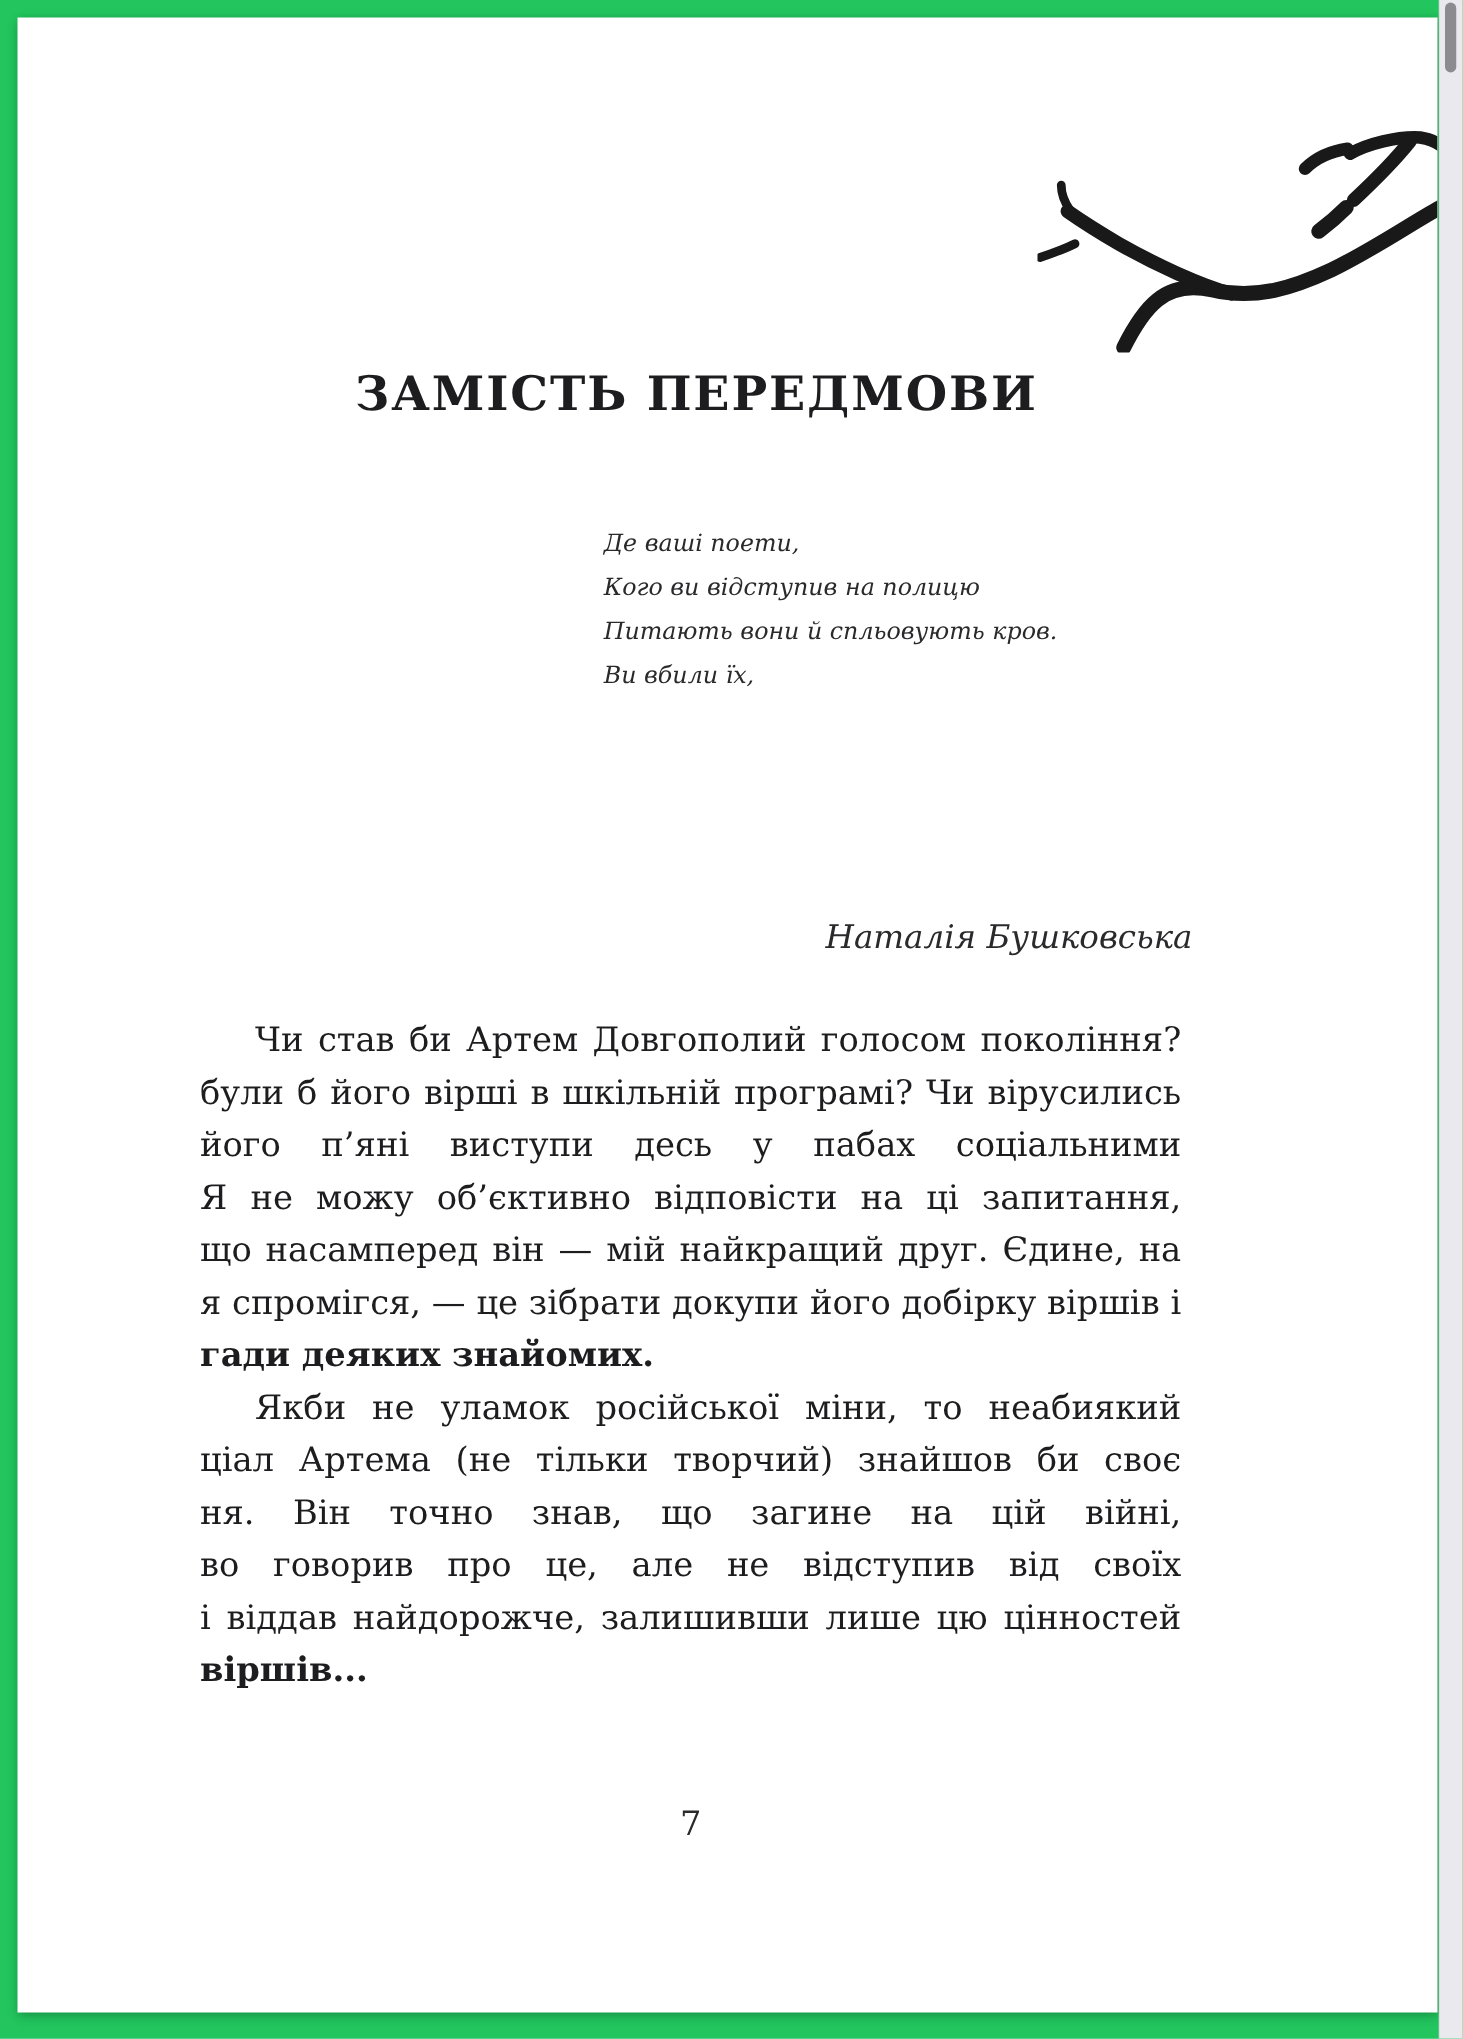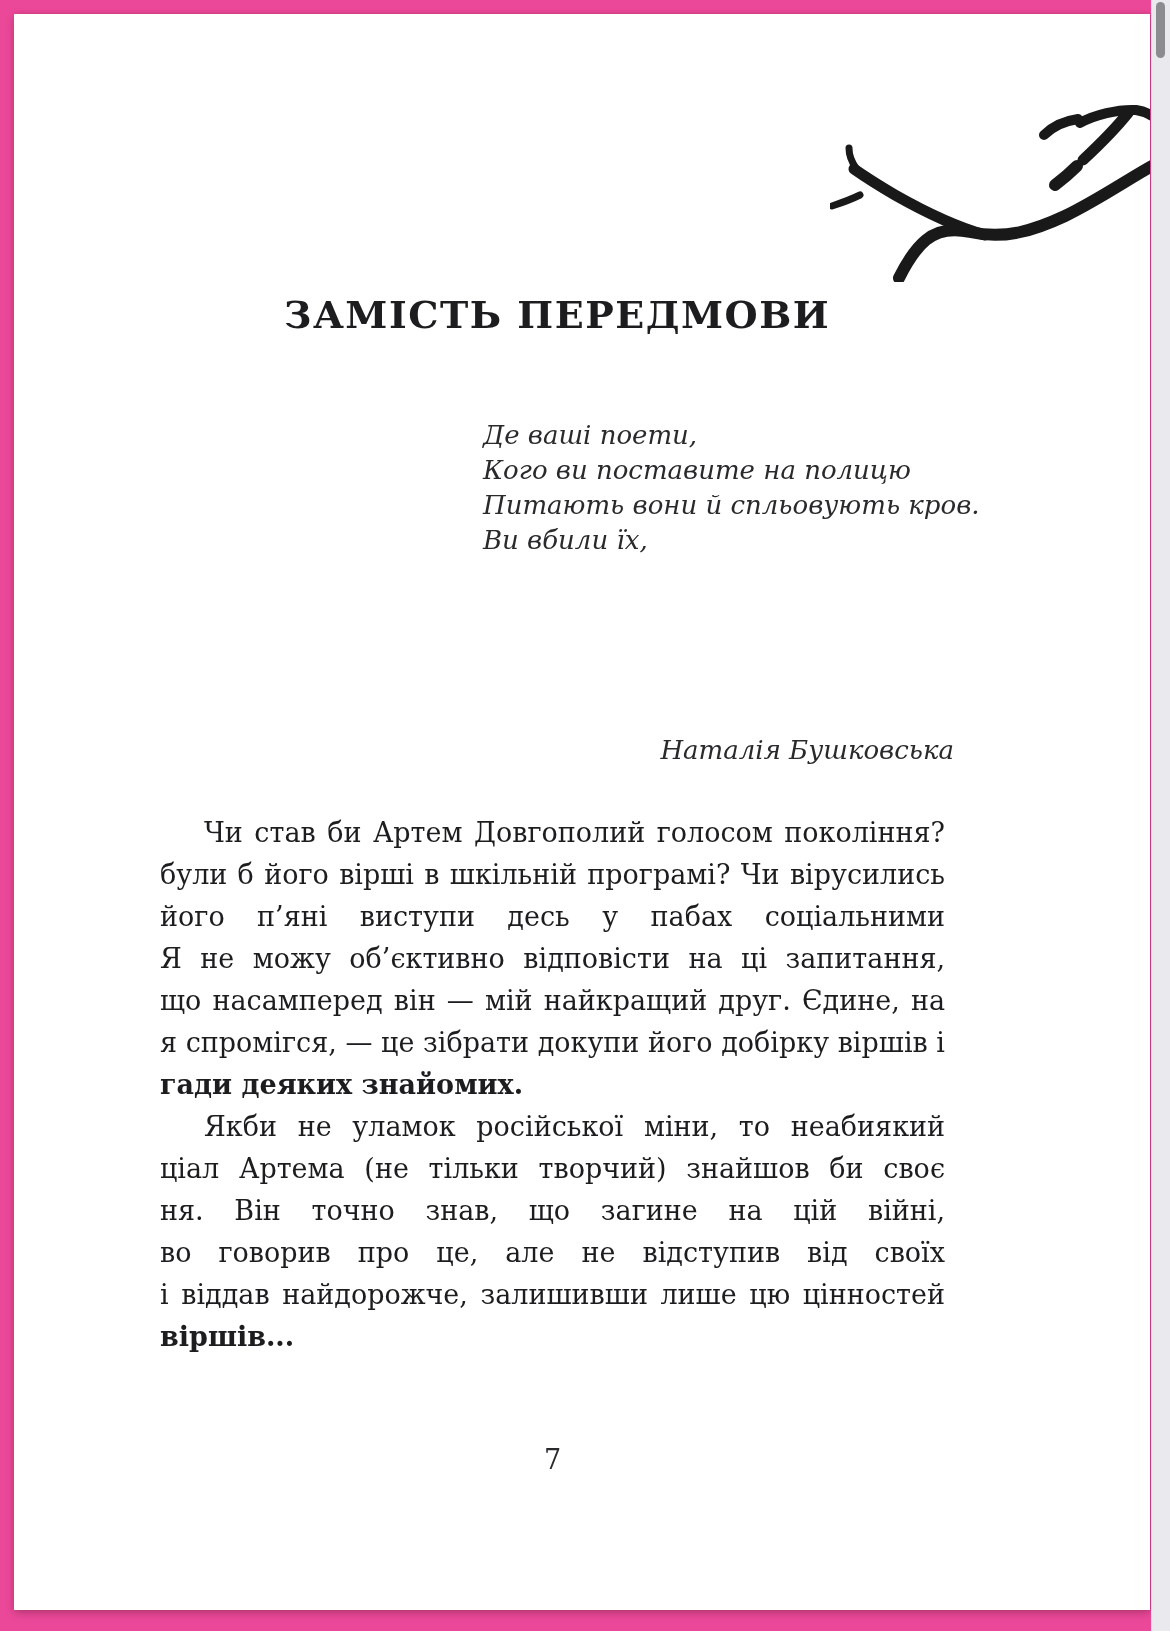--- a/index.html
+++ b/index.html
@@ -2,21 +2,21 @@
 <html><head>
 <meta charset="utf-8">
 <style>
   html, body { margin: 0; padding: 0; }
   body { font-family: "DejaVu Serif", serif; }
 
   .viewport {
     position: relative;
     width: 1170px;
     height: 1631px;
-    background: #ec4899;
+    background: #22c55e;
     overflow: hidden;
   }
 
   .page {
     position: absolute;
     left: 14px;
     top: 14px;
     width: 1136px;
     height: 1596px;
     background: #ffffff;
@@ -48,21 +48,21 @@
     color: #1d1d1f;
     white-space: nowrap;
   }
 
   .poem {
     position: absolute;
     left: 469px;
     top: 404px;
     width: 475px;
     font-style: italic;
-    font-size: 26px;
+    font-size: 19px;
     line-height: 35px;
     color: #2a2a2c;
   }
   .poem .pl { white-space: nowrap; }
 
   .attribution {
     position: absolute;
     left: 155px;
     top: 719px;
     width: 785px;
@@ -143,21 +143,21 @@
       <path d="M 298 31 C 286 46, 268 64, 253 78" stroke-width="11"></path>
       <path d="M 247 84 C 240 91, 233 97, 225 103" stroke-width="12"></path>
 
       <path d="M 214 53 C 222 45, 234 39, 248 37" stroke-width="10"></path>
     </svg>
 
     <div class="chapter-title">ЗАМІСТЬ ПЕРЕДМОВИ</div>
 
     <div class="poem">
       <div class="pl">Де ваші поети,</div>
-      <div class="pl">Кого ви поставите на полицю</div>
+      <div class="pl">Кого ви відступив на полицю</div>
       <div class="pl">Питають вони й спльовують кров.</div>
       <div class="pl">Ви вбили їх,</div>
     </div>
 
     <div class="attribution">Наталія Бушковська</div>
 
     <div class="body-text">
       <div class="bl indent">Чи став би Артем Довгополий голосом покоління? Чи</div>
       <div class="bl">були б його вірші в шкільній програмі? Чи вірусились би</div>
       <div class="bl">його п’яні виступи десь у пабах соціальними мережами?</div>

